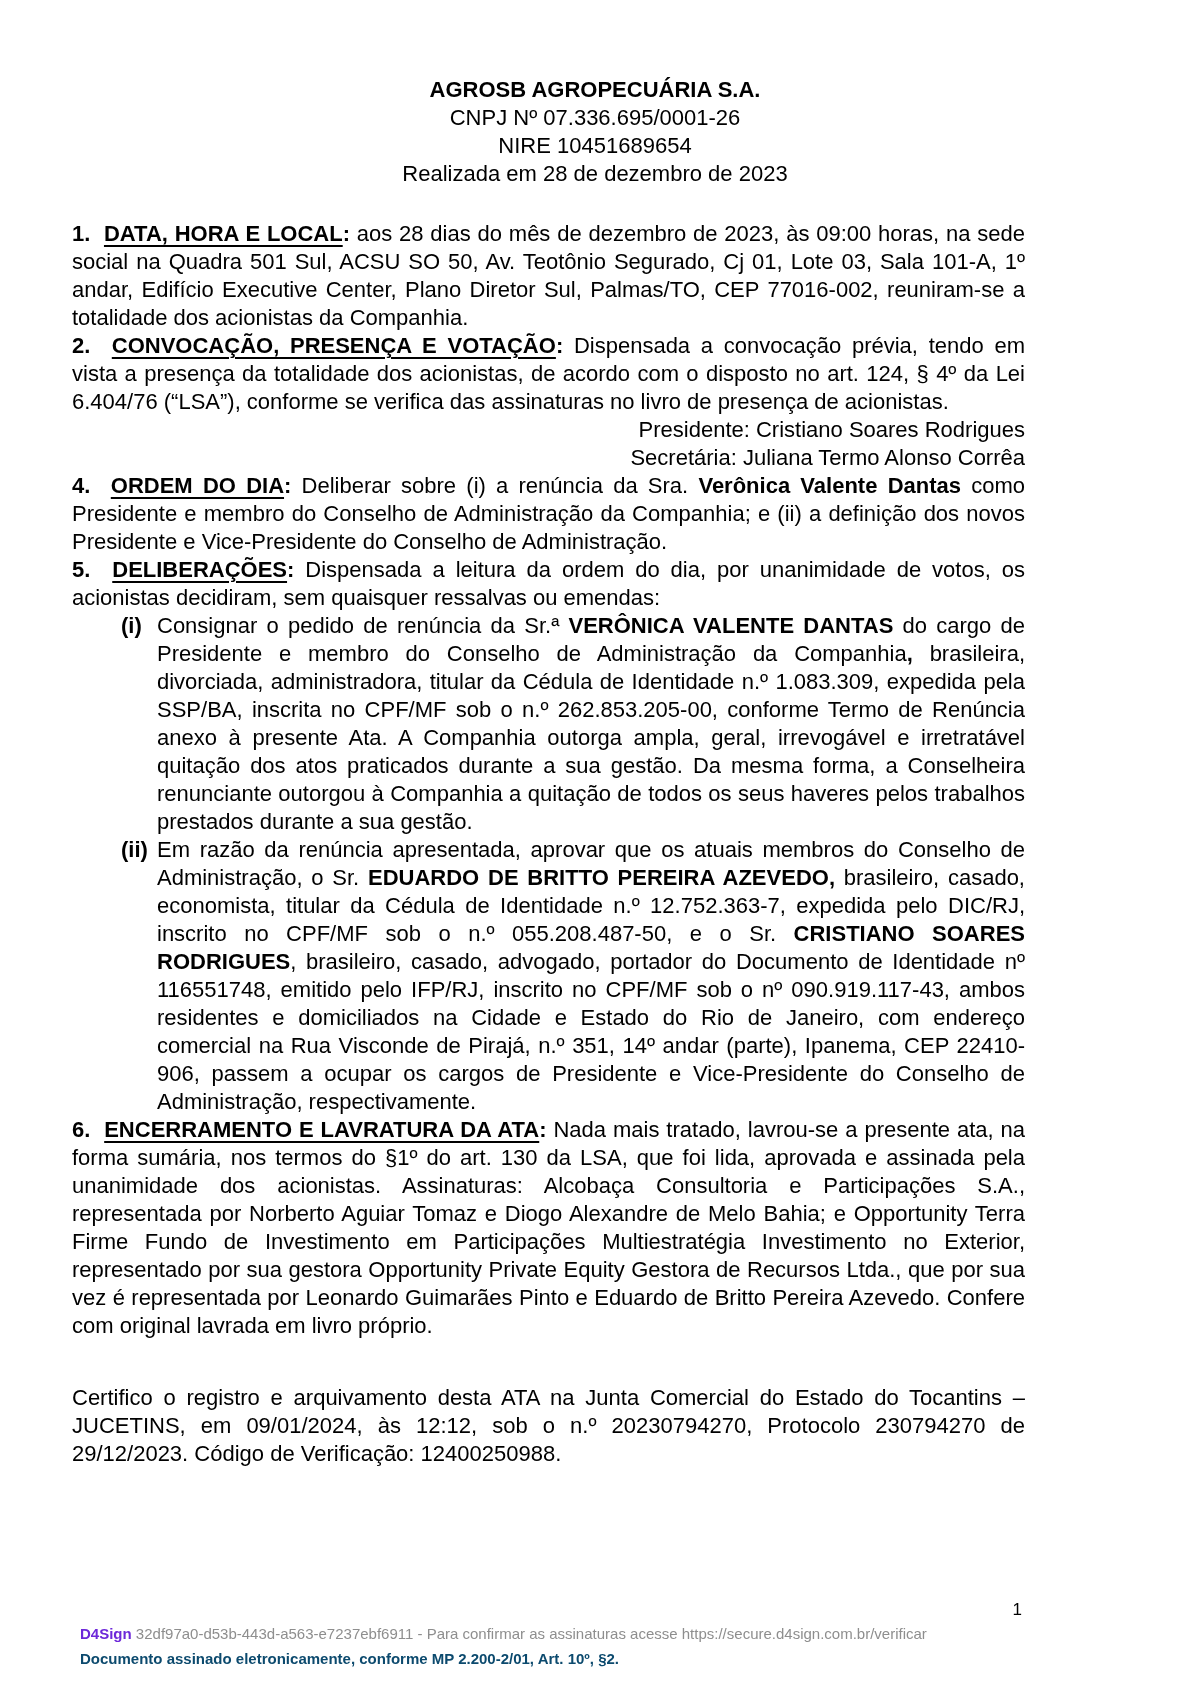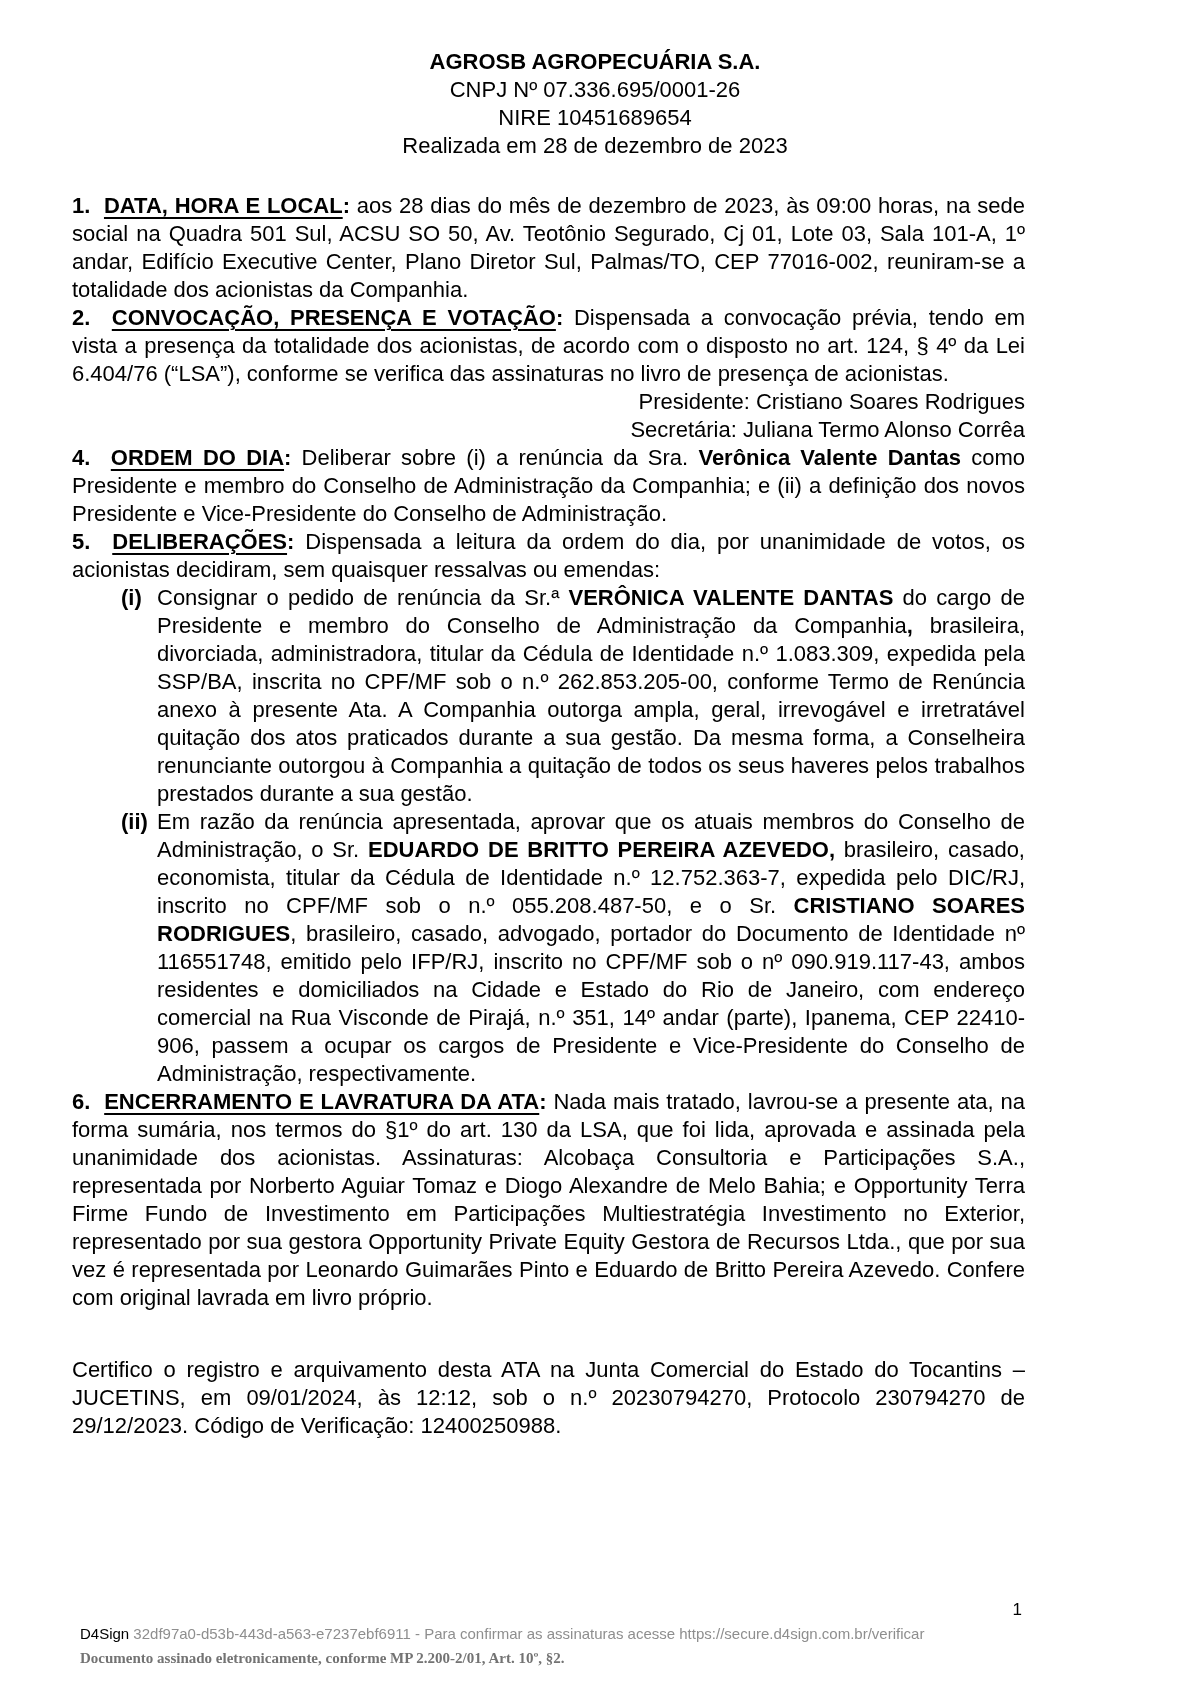--- a/index.html
+++ b/index.html
@@ -7,21 +7,21 @@
     position:relative;
     width:1190px;
     height:1684px;
     margin:0 auto;
     background:#ffffff;
     font-family:"Liberation Sans", sans-serif;
     color:#000;
     overflow:hidden;
   }
   .doc-header{
-    padding-top:48px;
+    padding-top:76px;
     text-align:center;
     font-size:22px;
     line-height:28px;
   }
   .company{font-weight:bold;}
   .doc-title{font-weight:bold;margin-top:38px;}
   .content{
     margin:32px 165px 0 72px;
     font-size:22px;
     line-height:28px;
@@ -47,22 +47,22 @@
   .doc-footer{
     position:absolute;
     top:1621px;
     left:80px;
     right:80px;
     font-size:15px;
     line-height:25px;
     color:#8e8e8e;
     text-align:left;
   }
-  .doc-footer .brand{font-weight:normal;color:#000000;}
-  .doc-footer .legal{font-weight:bold;color:#737373;font-family:Liberation Serif, serif;}
+  .doc-footer .brand{font-weight:bold;color:#6d28d9;}
+  .doc-footer .legal{font-weight:bold;color:#0c4a6e;}
 </style>
 </head>
 <body>
 
 <div class="page">
 
   <div class="doc-header">
     <div class="company">AGROSB AGROPECUÁRIA S.A.</div>
     <div>CNPJ Nº 07.336.695/0001-26</div>
     <div>NIRE 10451689654</div>

